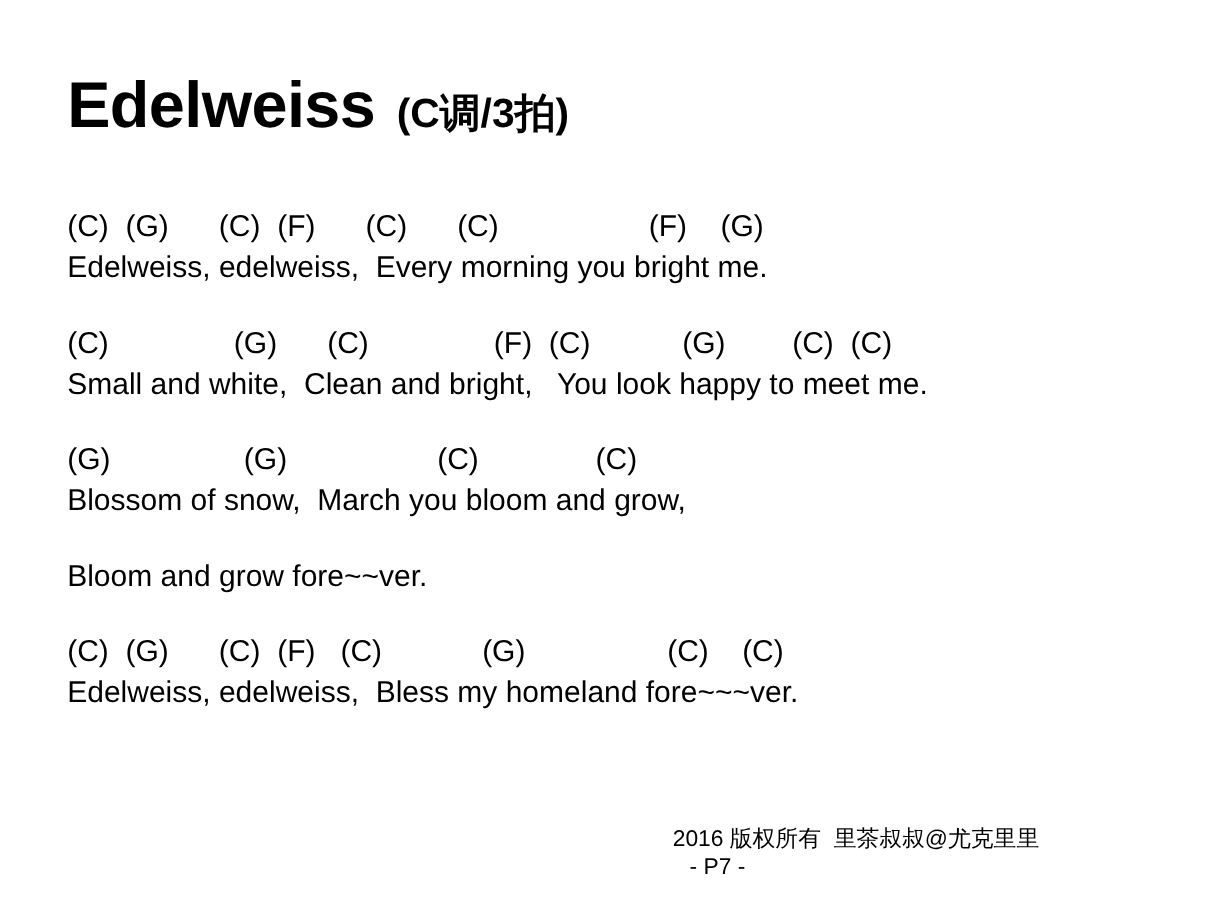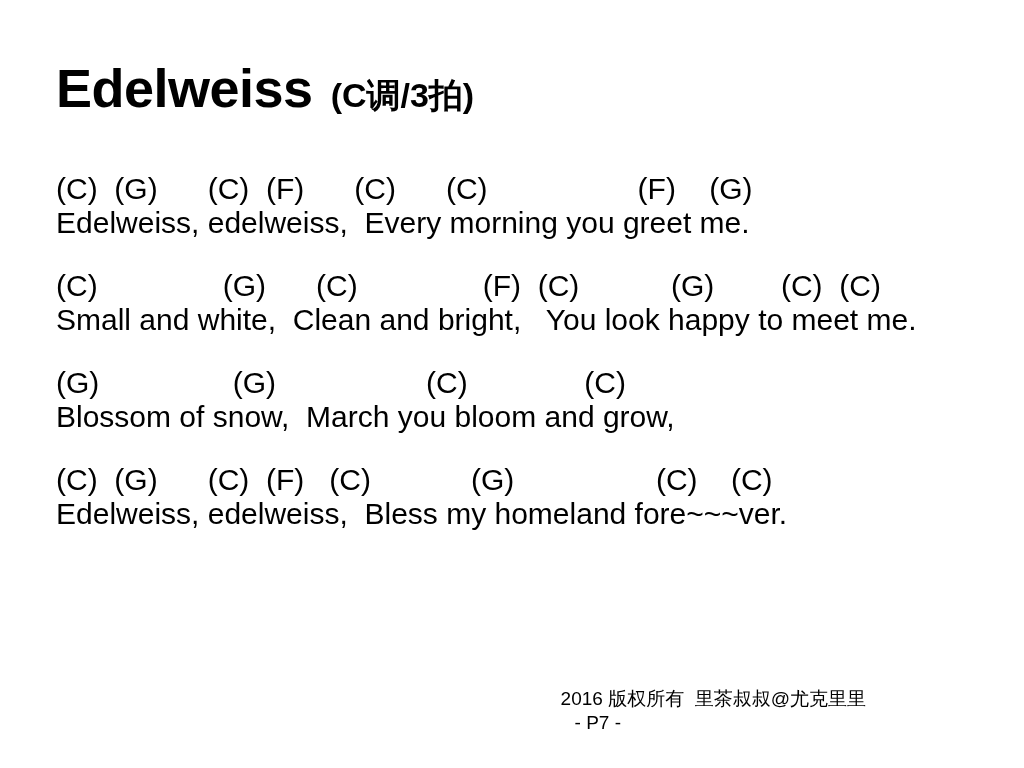--- a/index.html
+++ b/index.html
@@ -43,21 +43,21 @@
   .lyrics {
     position: absolute;
     left: 56px;
     top: 172px;
     width: 920px;
   }
   .verse {
     margin-bottom: 29px;
   }
   .chord-line, .text-line {
-    font-size: 30px;
+    font-size: 25px;
     line-height: 34px;
     white-space: pre;
     letter-spacing: 0px;
   }
   .footer {
     position: absolute;
     right: 30px;
     bottom: 12px;
     font-size: 19px;
     white-space: pre;
@@ -73,34 +73,35 @@
 
   <div class="title-block">
     <span class="title-main">Edelweiss</span>
     <span class="title-sub">(C调/3拍)</span>
   </div>
 
   <div class="lyrics">
 
     <div class="verse">
       <div class="chord-line">(C)  (G)      (C)  (F)      (C)      (C)                  (F)    (G)</div>
-      <div class="text-line">Edelweiss, edelweiss,  Every morning you greet me.</div>
+      <div class="text-line">Edelweiss, edelweiss,  Every morning you bright me.</div>
     </div>
 
     <div class="verse">
       <div class="chord-line">(C)               (G)      (C)               (F)  (C)           (G)        (C)  (C)</div>
       <div class="text-line">Small and white,  Clean and bright,   You look happy to meet me.</div>
     </div>
 
     <div class="verse">
       <div class="chord-line">(G)                (G)                  (C)              (C)</div>
       <div class="text-line">Blossom of snow,  March you bloom and grow,</div>
     </div>
 
     <div class="verse">
+      <div class="text-line">Bloom and grow fore~~ver.</div>
     </div>
 
     <div class="verse">
       <div class="chord-line">(C)  (G)      (C)  (F)   (C)            (G)                 (C)    (C)</div>
       <div class="text-line">Edelweiss, edelweiss,  Bless my homeland fore~~~ver.</div>
     </div>
 
   </div>
 
   <div class="footer">

